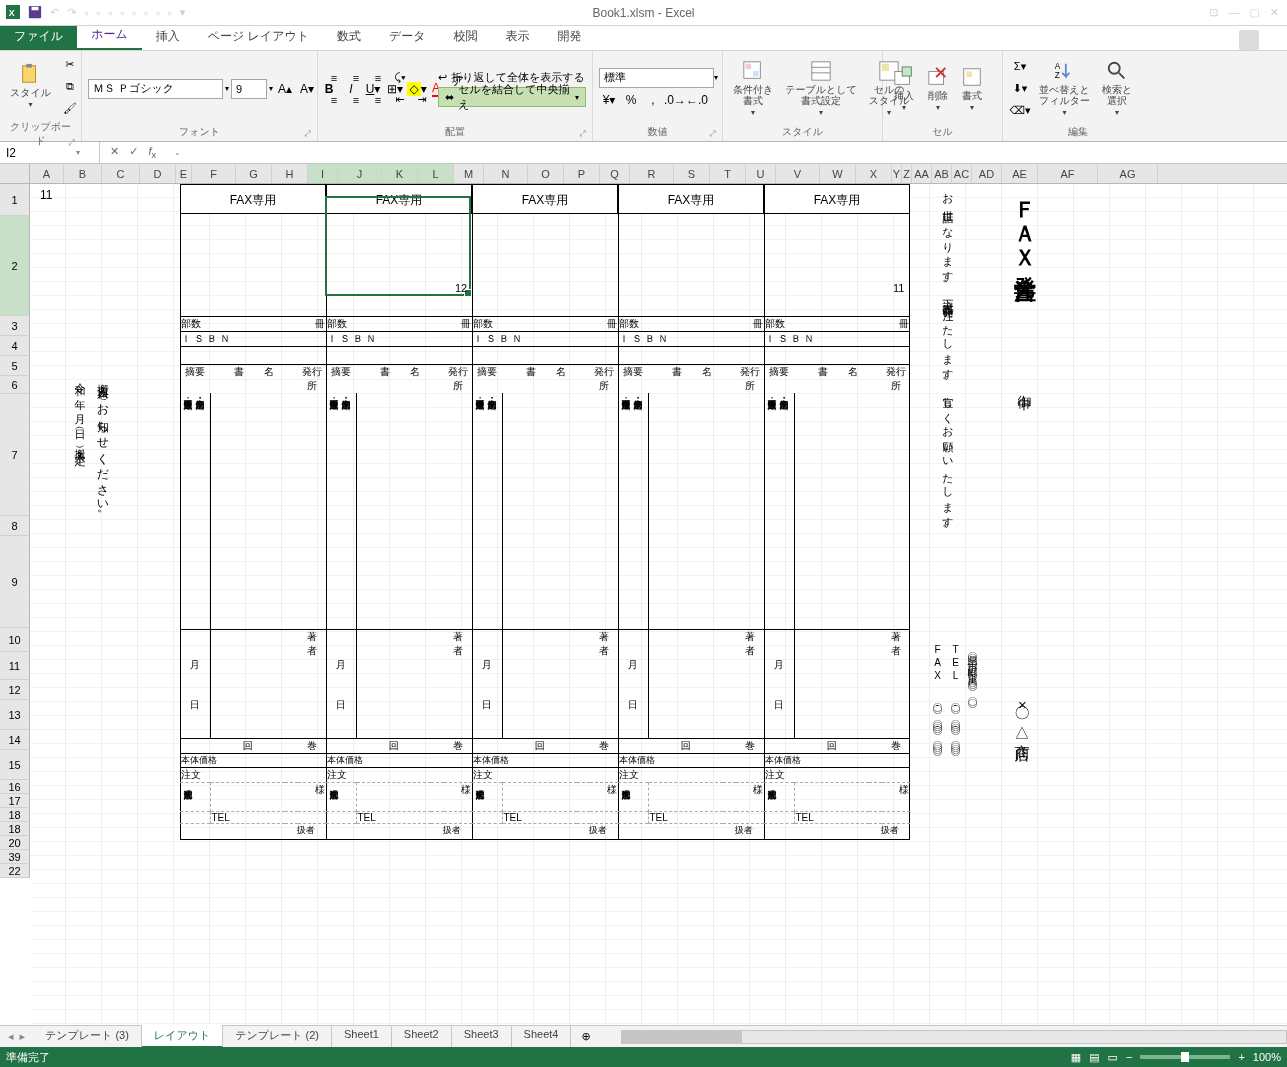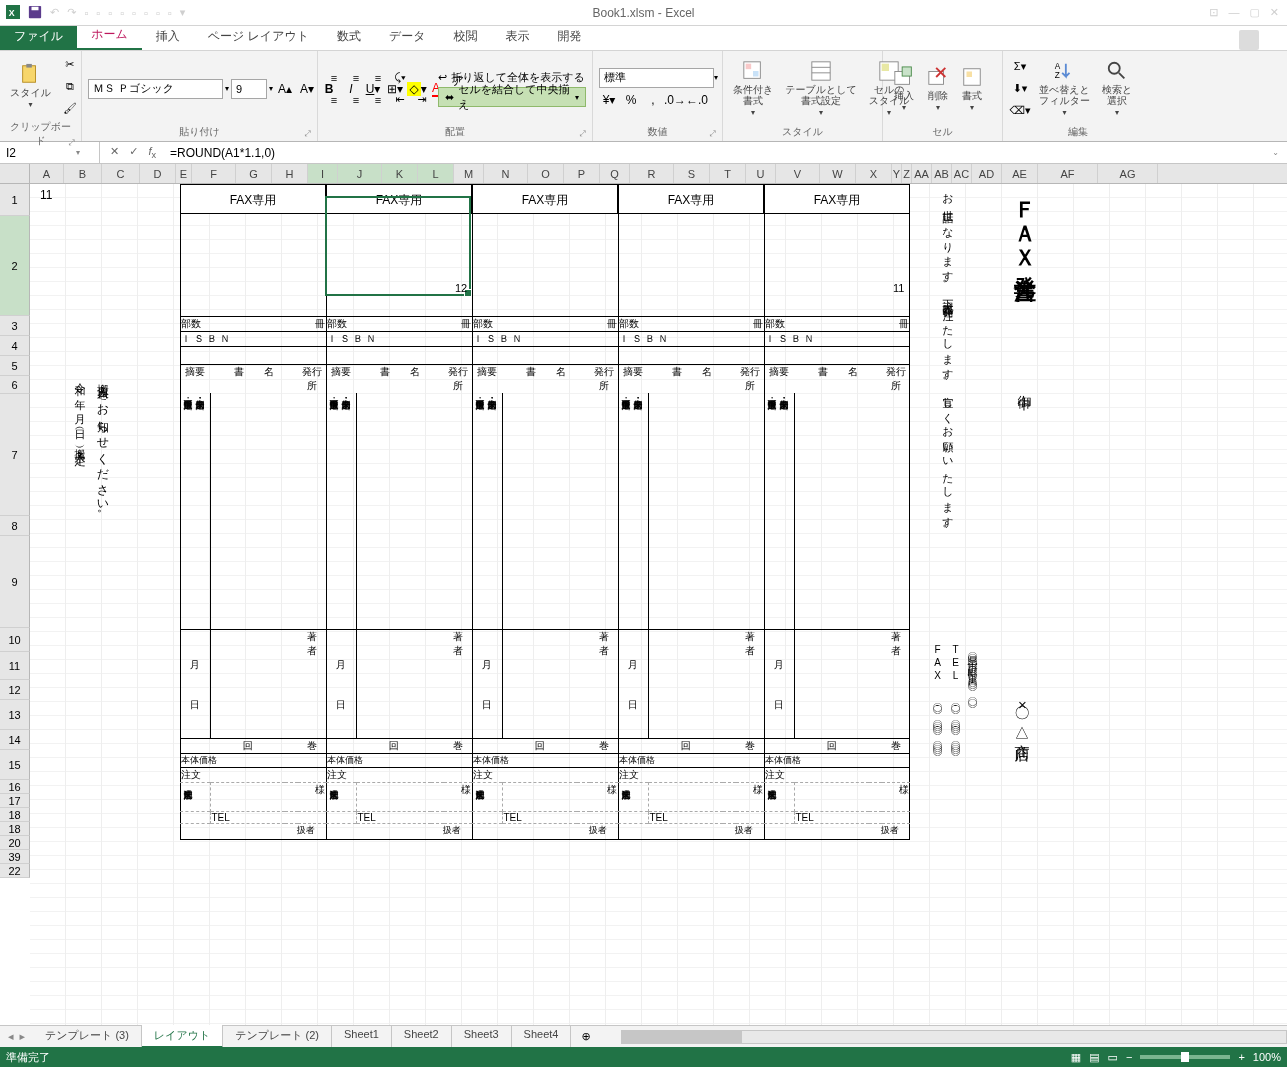--- a/index.html
+++ b/index.html
@@ -10,21 +10,21 @@
 .titlebar .qa { display: flex; align-items: center; gap: 8px; padding-left: 6px; }
 .titlebar .qa svg, .titlebar .qa .glyph { width: 14px; height: 14px; }
 .titlebar .title { position: absolute; left: 50%; transform: translateX(-50%); font-size: 12px; color: #666; }
 .titlebar .wincontrols { margin-left: auto; display: flex; gap: 10px; padding-right: 8px; }
 .decor { color: #cfcfcf; }
 
 
 .tabrow { height: 24px; background: #fff; display: flex; align-items: flex-end; }
 .filetab { background: #217346; color: #fff; padding: 5px 14px; font-size: 12px; }
 .tab { padding: 5px 14px; font-size: 12px; color: #444; cursor: pointer; }
-.tab.active { border-bottom: 2px solid #217346; color: #be185d; }
+.tab.active { border-bottom: 2px solid #217346; color: #4c1d95; }
 .tabrow-right { margin-left: auto; display: flex; gap: 10px; padding-right: 28px; color: #888; }
 
 
 .ribbon { height: 92px; background: #f3f3f3; border-top: 1px solid #d4d4d4; border-bottom: 1px solid #b6b6b6; display: flex; }
 .group { border-right: 1px solid #d9d9d9; display: flex; flex-direction: column; padding: 2px 6px 0; }
 .group-body { flex: 1; display: flex; align-items: center; gap: 4px; }
 .group-label { text-align: center; font-size: 10px; color: #666; padding: 1px 0 2px; position: relative; }
 .group-label .dl { position: absolute; right: 0; bottom: 2px; font-size: 8px; color: #888; }
 
 .bigbtn { display: flex; flex-direction: column; align-items: center; gap: 2px; font-size: 10px; color: #444; cursor: pointer; padding: 2px 4px; }
@@ -196,21 +196,21 @@
               <i>I</i>
             </div>
           <div class="fb"><u>U</u>▾</div>
           <div class="fb">⊞▾</div>
           <div class="fb"><span style="background:#ffff00;padding:0 2px">◇</span>▾</div>
           <div class="fb"><span style="color:red;border-bottom:2px solid red">A</span>▾</div>
           <div class="fb">ア▾</div>
         </div>
       </div>
     </div>
-    <div class="group-label"><span>貼り付け</span><span class="dl">⤢</span></div>
+    <div class="group-label"><span>フォント</span><span class="dl">⤢</span></div>
   </div>
 
   <div class="group" style="width:275px">
     <div class="group-body" style="gap:6px">
       <div class="aligncol">
         <div class="alignrow">
           <div class="ab">≡</div>
           <div class="ab">≡</div>
           <div class="ab">≡</div>
           <div class="ab">⤹▾</div>
@@ -357,21 +357,20 @@
 <div class="fbar">
   <div class="namebox">
     <input value="I2" style="">
       <span style="font-size:8px;color:#888">▾</span>
   </div>
   <div class="fxbtns">
     <span>✕</span>
     <span>✓</span>
     <span><i>f</i><sub>x</sub></span>
   </div>
-  <div class="fxinput"><input value="=ROUND(A1*1.1,0)" style=""></div>
   <span style="padding:0 8px;font-size:8px;color:#888">⌄</span>
 </div>
 
 <div class="sheetarea">
   <div class="gridcontainer">
 
     <div class="headerrow" id="colheaders">
       <div class="rowhead-corner"></div>
     <div class="colhead" style="width: 34px;">A</div>
         <div class="colhead" style="width: 38px;">B</div>

